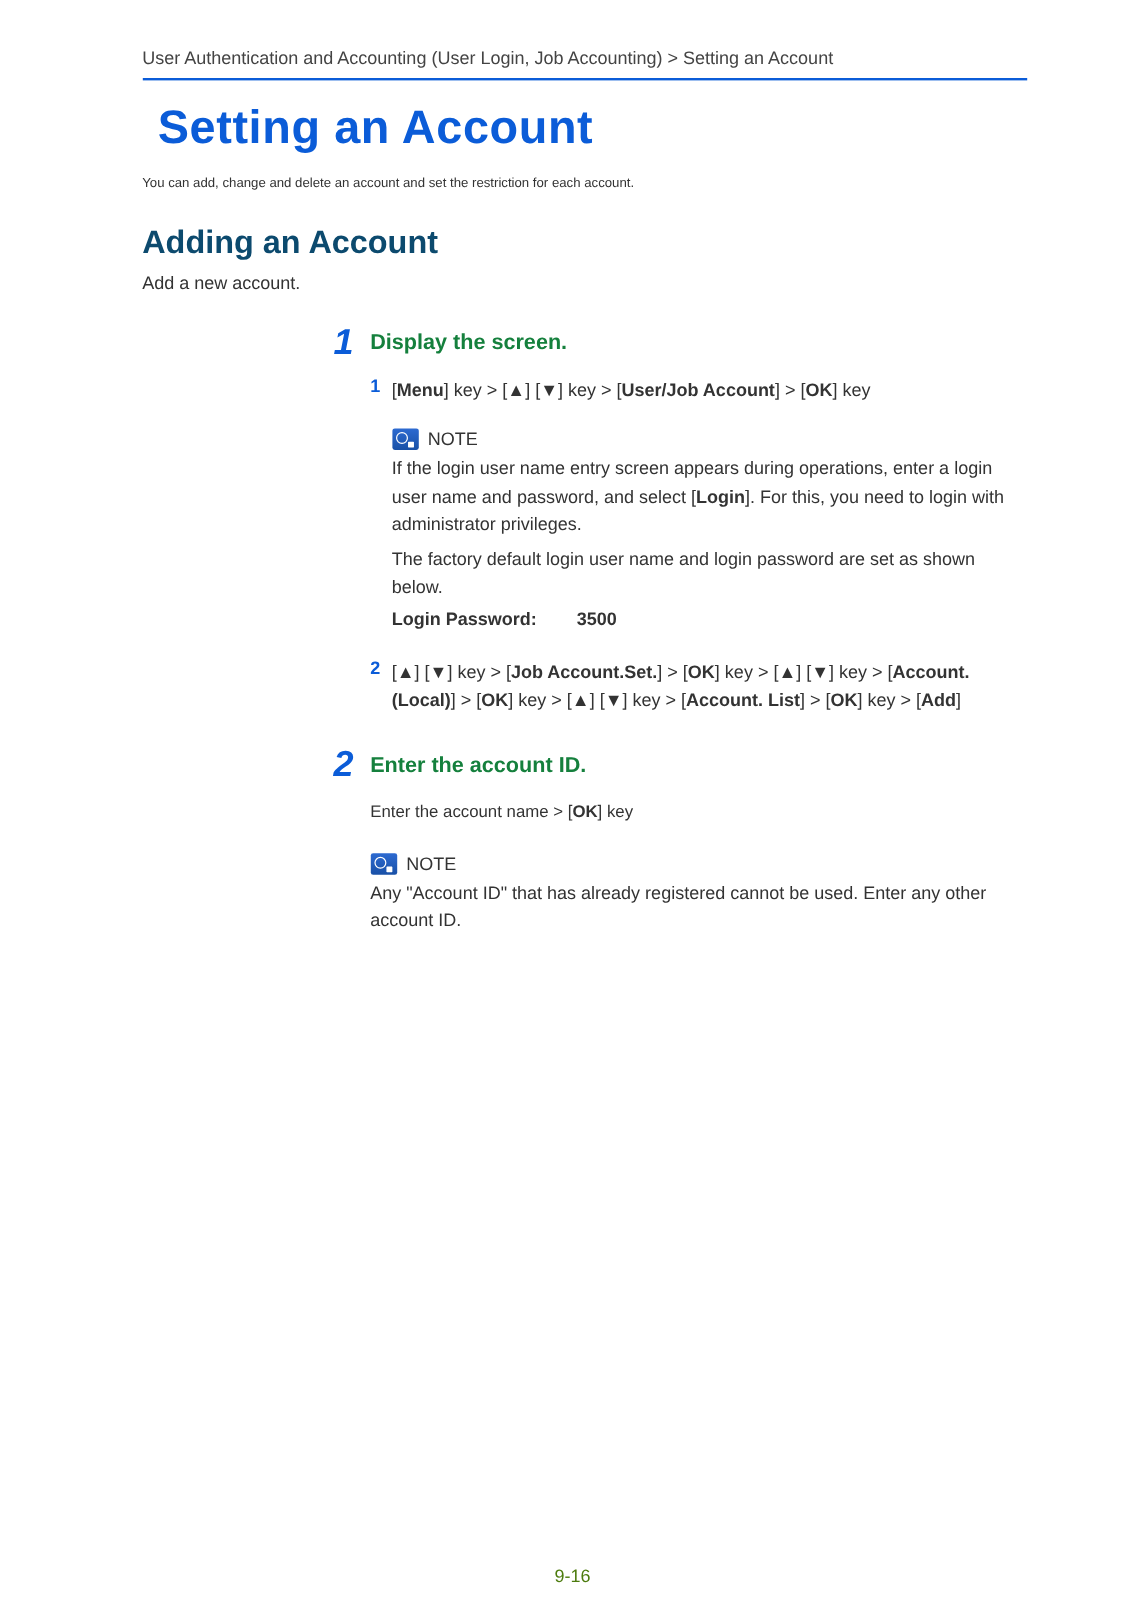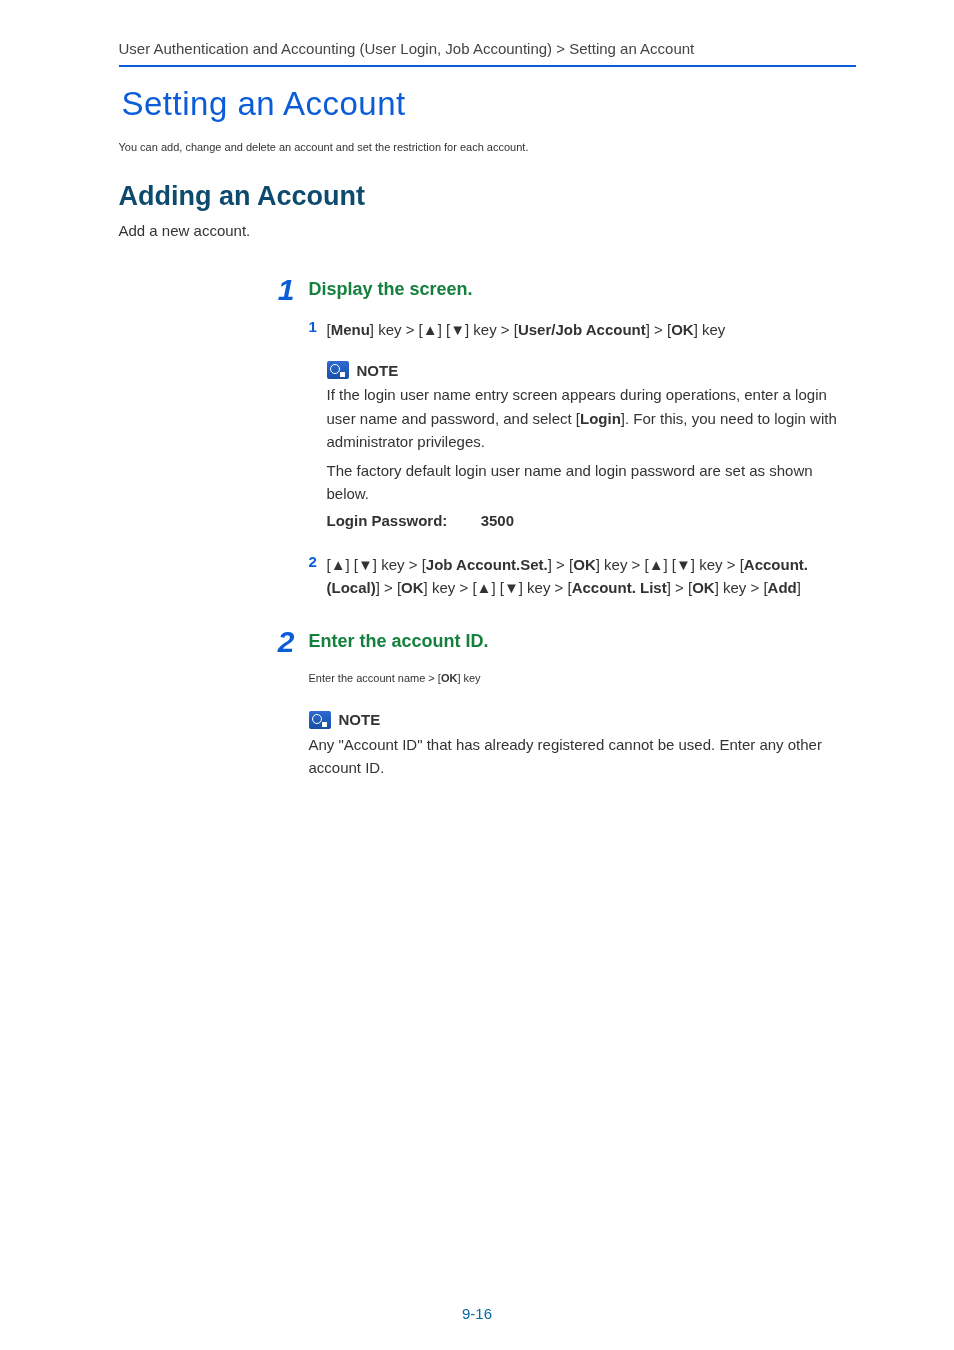--- a/index.html
+++ b/index.html
@@ -23,40 +23,40 @@
     color: #444;
     margin-bottom: 8px;
   }
   .hr {
     border: none;
     border-top: 2px solid #0b5cd8;
     margin: 0 0 18px 0;
   }
   .h1 {
     font-family: Arial, Helvetica, sans-serif;
-    font-weight: 400;
-    font-size: 33px;
+    font-weight: 700;
+    font-size: 39px;
     color: #0b5cd8;
-    margin: 6px 0 18px 3px;
+    margin: 6px 0 18px 13px;
     letter-spacing: 0.5px;
   }
   .intro {
     font-size: 11px;
     margin-bottom: 28px;
   }
   .h2 {
     font-family: Arial, Helvetica, sans-serif;
     font-weight: 900;
     font-size: 27px;
     color: #0c4a6e;
     margin: 4px 0 10px 0;
   }
   .sub {
     font-size: 15px;
-    margin-bottom: 36px;
+    margin-bottom: 26px;
   }
   .step-row {
     display: flex;
     align-items: flex-start;
     margin-top: 8px;
     margin-left: 130px;
   }
   .big-num {
     color: #0b5cd8;
     font-family: Arial, Helvetica, sans-serif;
@@ -126,51 +126,51 @@
   .note-icon:after {
     content: "";
     position: absolute;
     right: 3px; bottom: 1px;
     width: 7px; height: 7px;
     background: #fff;
     transform: rotate(45deg);
     clip-path: polygon(0 50%, 50% 0, 100% 50%, 50% 100%);
   }
   .note-label {
-    font-weight: 700;
+    font-weight: 400;
     font-size: 15px;
   }
   .note-text {
     font-size: 15px;
     line-height: 1.55;
     margin-bottom: 6px;
   }
   .cred-row {
     margin: 6px 0;
   }
   .cred-label {
     font-weight: 700;
     display: inline-block;
     width: 150px;
   }
   .cred-val {
     font-weight: 700;
   }
   .plain-line {
-    font-size: 11px;
+    font-size: 14px;
     margin: 8px 0 10px 0;
     line-height: 1.5;
   }
   .page-num {
     position: absolute;
     bottom: 28px;
     left: 0; right: 0;
     text-align: center;
     font-size: 15px;
-    color: #0369a1;
+    color: #4d7c0f;
   }
 </style>
 </head>
 <body>
 
 <div class="page">
 
   <div class="breadcrumb">User Authentication and Accounting (User Login, Job Accounting) &gt; Setting an Account</div>
   <hr class="hr">
 

